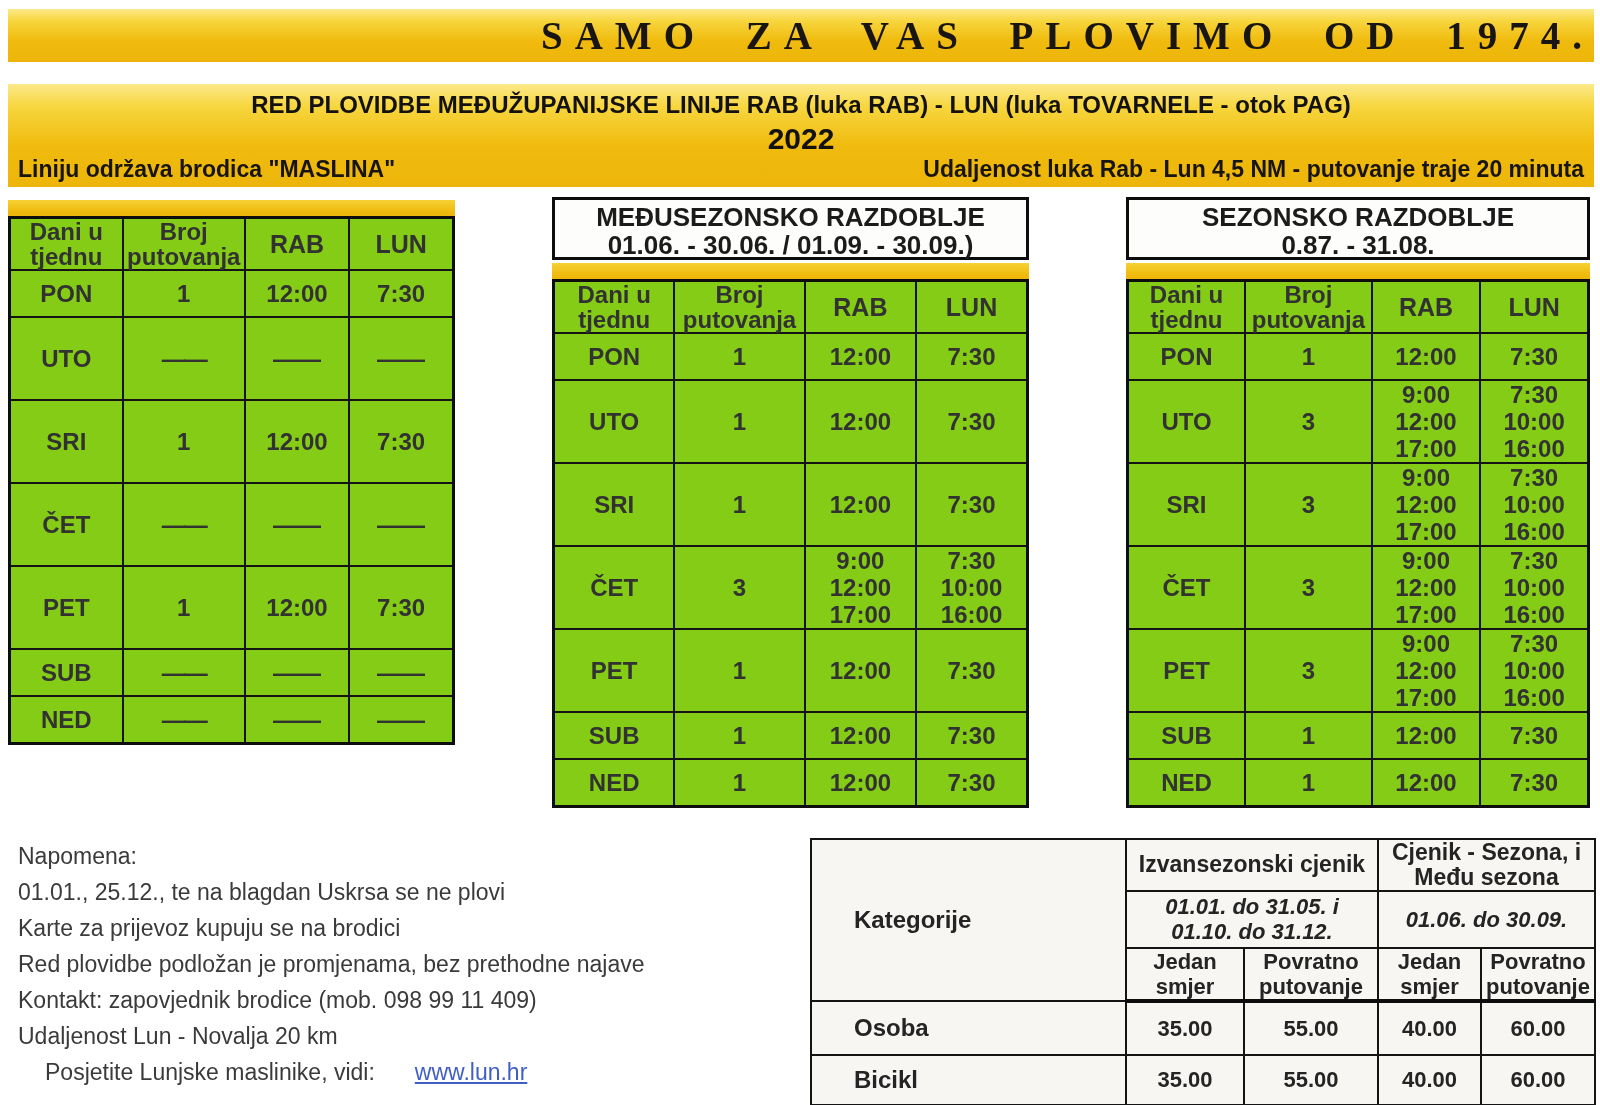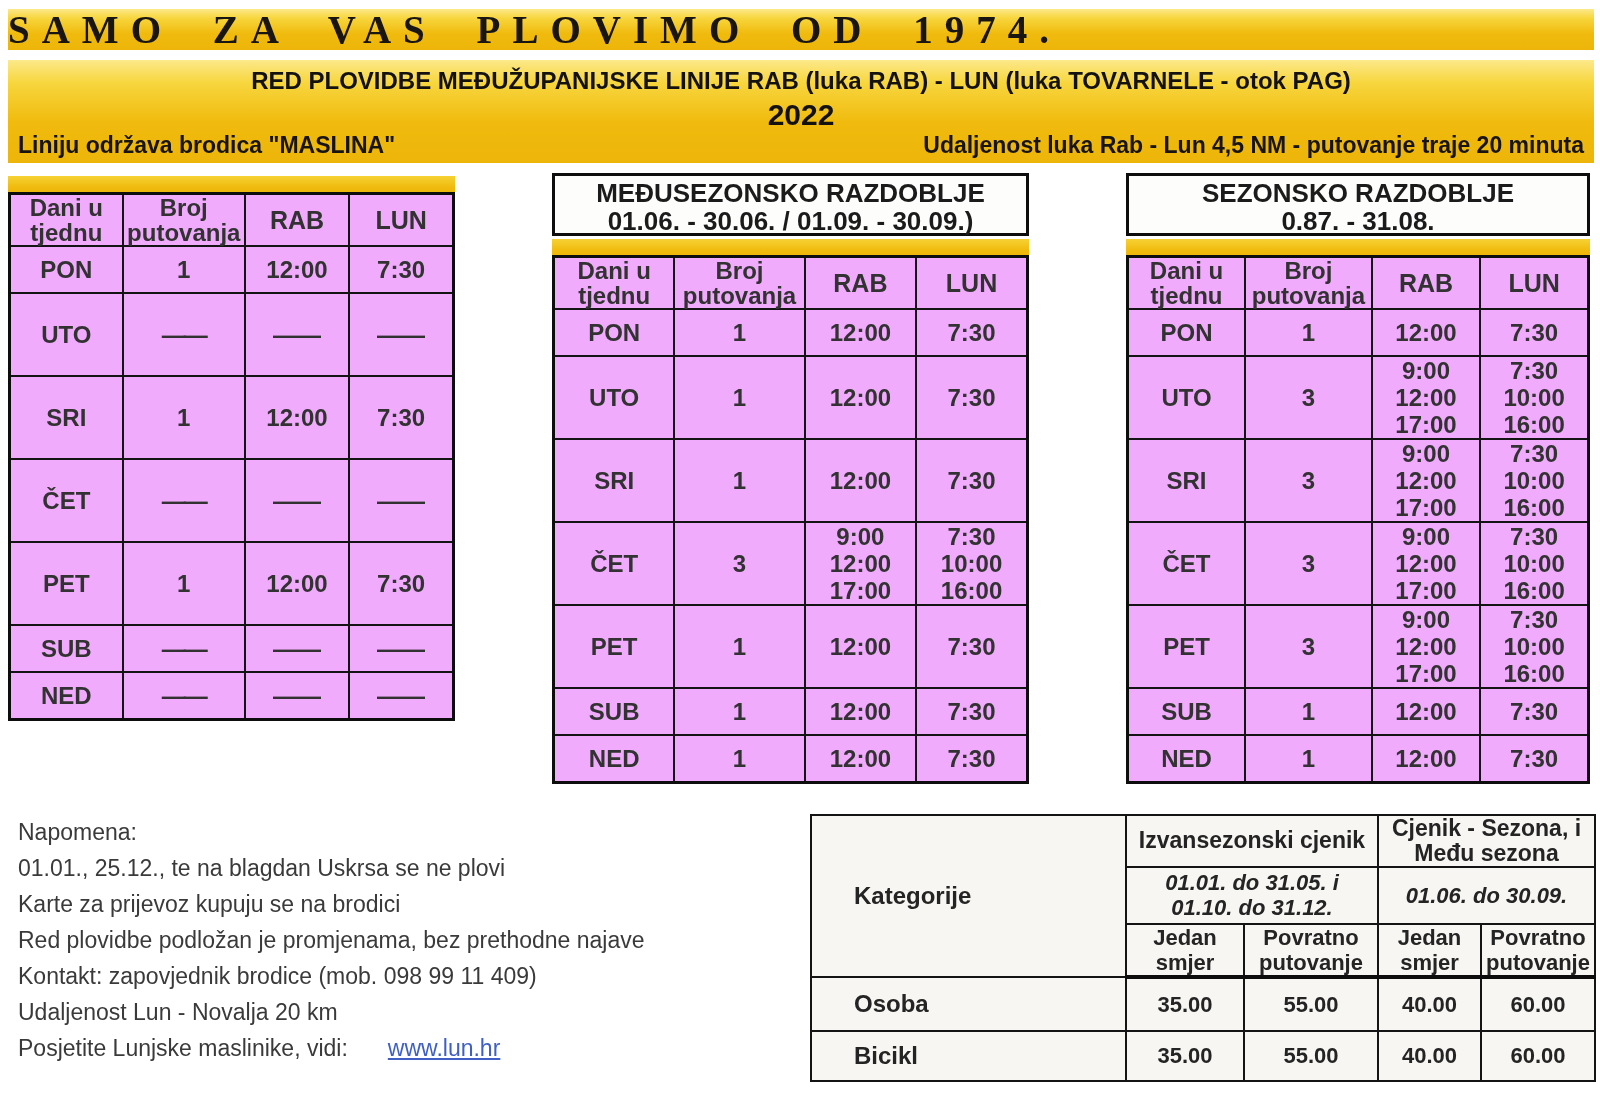--- a/index.html
+++ b/index.html
@@ -12,29 +12,29 @@
     position: relative;
   }
   .page { width: 1600px; height: 1105px; padding-top: 9px; }
 
   
   .banner {
     margin: 0 6px 0 8px;
     background: linear-gradient(180deg, #fce98a 0%, #f7d63e 22%, #f0bb0e 60%, #edb509 100%);
   }
   .banner1 {
-    height: 41px;
-    display: flex; align-items: center; justify-content: flex-start;
+    height: 53px;
+    display: flex; align-items: center; justify-content: flex-end;
     font-family: "Liberation Serif", serif;
     font-weight: bold; font-size: 39px;
     letter-spacing: 12px; word-spacing: 18px;
     color: #191512;
   }
   .banner2 {
-    margin-top: 10px;
+    margin-top: 22px;
     height: 103px;
     display: flex; flex-direction: column;
     padding: 7px 10px 5px 10px;
   }
   .b2-title { text-align: center; font-weight: bold; font-size: 24px; color: #141210; }
   .b2-year  { text-align: center; font-weight: bold; font-size: 30px; margin-top: 3px; color: #141210; }
   .b2-row   { display: flex; justify-content: space-between; margin-top: auto;
               font-weight: bold; font-size: 23px; color: #171411; }
 
   
@@ -54,21 +54,21 @@
     padding-top: 3px;
     font-weight: bold; font-size: 26px; line-height: 28px;
     color: #1b1b1b;
   }
   .yellow-strip { height: 16px; margin-top: 3px; background: linear-gradient(180deg,#f6d234 0%, #f0bb0e 70%, #eeb60a 100%); }
 
   table.timetable {
     width: 100%;
     border-collapse: collapse;
     table-layout: fixed;
-    background: #f0abfc;
+    background: #84cc16;
     border: 3px solid #0d0d0d;
   }
   table.timetable th, table.timetable td {
     border: 2px solid #141414;
     text-align: center; vertical-align: middle;
     color: #323232;
   }
   table.timetable thead tr { height: 50px; }
   table.timetable th { font-size: 24px; line-height: 25px; font-weight: bold; }
   table.timetable th.port { font-size: 25px; }
@@ -76,21 +76,21 @@
   table.timetable tbody tr { height: 47px; }
   table.timetable tbody tr:nth-child(n+2):nth-child(-n+5) { height: 83px; }
   td.dash, span.dash { font-weight: 400; letter-spacing: -2px; color: #3c3c3c; }
 
   
   .bottom {
     display: flex; align-items: flex-start;
     padding: 30px 4px 0 18px;
   }
   .notes { font-size: 23px; line-height: 36px; color: #3a3a3a; }
-  .notes .visit-line { display: flex; }
+  .notes .visit-line { display: flex; margin-left: 27px; }
   .notes a { color: #3f5fc4; text-decoration: underline; margin-left: 40px; }
 
   table.prices {
     margin-left: auto;
     width: 784px;
     border-collapse: collapse;
     table-layout: fixed;
     background: #f7f6f3;
     border: 2px solid #141414;
   }

